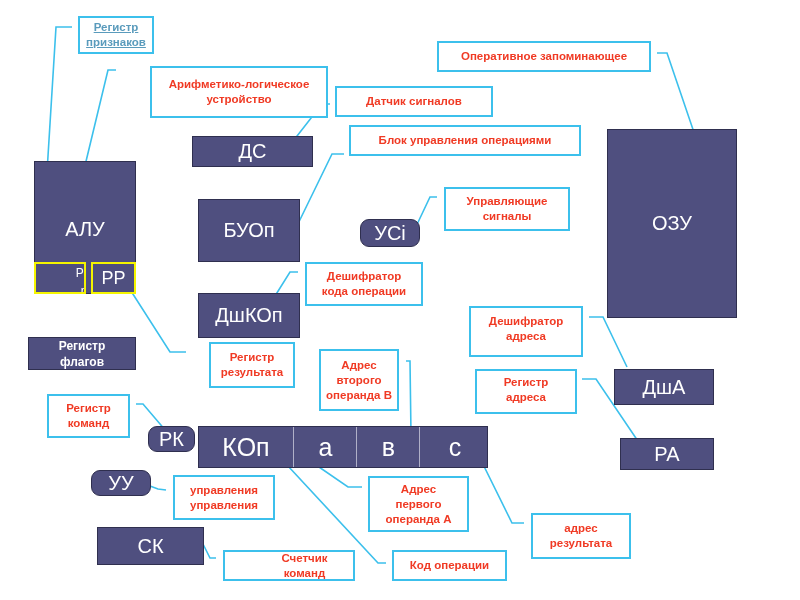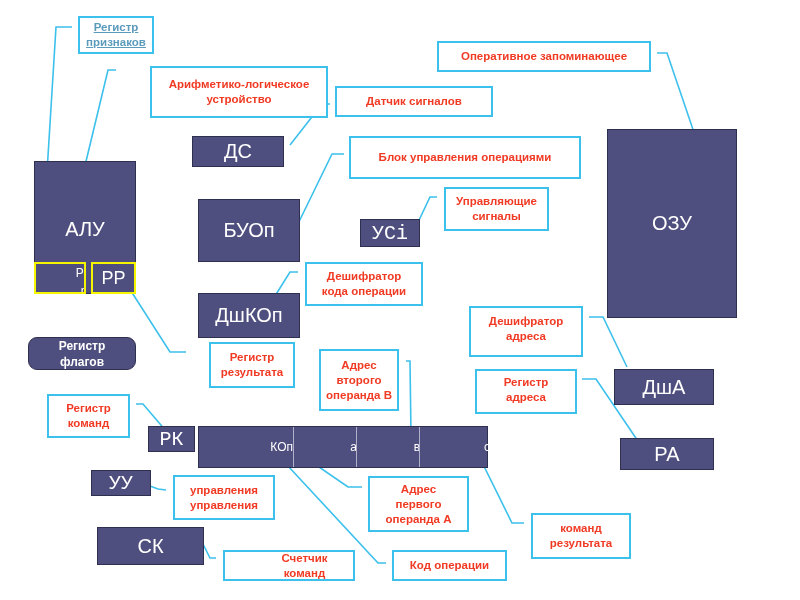--- a/index.html
+++ b/index.html
@@ -1,25 +1,25 @@
 <!DOCTYPE html>
 <html><head>
 <meta charset="utf-8">
 <style>
   html, body { margin:0; padding:0; }
   body { width:800px; height:600px; position:relative; background:#ffffff; overflow:hidden;
          font-family:"Liberation Sans", sans-serif; }
   .blk { position:absolute; background:#4f4f7f; border:1px solid #2f2f4f; color:#ffffff;
          display:flex; align-items:center; justify-content:center; box-sizing:border-box;
          font-family:"Liberation Sans", sans-serif; font-size:20px; }
-  .blk.serif { font-family:Liberation Mono, monospace; }
+  .blk.serif { font-family:Liberation Sans, sans-serif;border-radius:9px; }
   .blk.small { font-size:12px; font-weight:bold; text-align:center; line-height:16px; }
   .yel { border:2px solid #f5f500; }
-  .cell { position:absolute; top:0; bottom:0; display:flex; align-items:center; justify-content:flex-end;
-          border-left:1px solid #b0b0c8; color:#fff; font-size:12px; }
+  .cell { position:absolute; top:0; bottom:0; display:flex; align-items:center; justify-content:center;
+          border-left:1px solid #b0b0c8; color:#fff; font-size:25px; }
   .cell:first-child { border-left:none; }
   .lbl { position:absolute; background:#ffffff; border:2px solid #3cc0ec; box-sizing:border-box;
          color:#f03a24; font-weight:bold; font-size:11.5px; text-align:center; line-height:15px;
          display:flex; align-items:center; justify-content:center; padding:2px 4px; }
   .lbl.link { color:#5a9bbc; text-decoration:underline; }
   svg.conn { position:absolute; left:0; top:0; width:800px; height:600px; pointer-events:none; }
   svg.conn polyline { fill:none; stroke:#3cc0ec; stroke-width:1.6; }
 </style>
 </head>
 <body>
@@ -46,24 +46,24 @@
 
 <div class="blk" style="left:34px;top:161px;width:102px;height:133px;align-items:flex-start;padding-top:56px;">
   <span>АЛУ</span>
 </div>
 <div class="blk yel" style="left:34px;top:262px;width:51px;height:32px;line-height:18px;font-size:12px;overflow:hidden;align-items:flex-start;text-align:center;padding-left:48px;">
   <span style="width:30px;word-wrap:break-word;">РП р</span>
 </div>
 <div class="blk yel" style="left:91px;top:262px;width:45px;height:32px;font-size:18px;">
   <span>РР</span>
 </div>
-<div class="blk small" style="left:28px;top:337px;width:108px;height:33px;border-radius:9px;">
+<div class="blk small" style="left:28px;top:337px;width:108px;height:33px;">
   <span style="width:70px;">Регистр флагов</span>
 </div>
-<div class="blk" style="left:192px;top:136px;width:92px;height:31px;">
+<div class="blk" style="left:192px;top:136px;width:121px;height:31px;">
   <span>ДС</span>
 </div>
 <div class="blk" style="left:198px;top:199px;width:102px;height:63px;">
   <span>БУОп</span>
 </div>
 <div class="blk serif" style="left:360px;top:219px;width:60px;height:28px;">
   <span>УСi</span>
 </div>
 <div class="blk" style="left:198px;top:293px;width:102px;height:45px;">
   <span>ДшКОп</span>
@@ -103,24 +103,24 @@
 
 <div class="lbl link" style="left:78px;top:16px;width:76px;height:38px;">
   <span>Регистр признаков</span>
 </div>
 <div class="lbl" style="left:122px;top:66px;width:178px;height:52px;margin-left:28px;">
   <span style="width:150px;">Арифметико-логическое устройство</span>
 </div>
 <div class="lbl" style="left:335px;top:86px;width:158px;height:31px;">
   <span>Датчик сигналов</span>
 </div>
-<div class="lbl" style="left:349px;top:136px;width:232px;height:43px;">
+<div class="lbl" style="left:349px;top:125px;width:232px;height:31px;">
   <span>Блок управления операциями</span>
 </div>
-<div class="lbl" style="left:444px;top:187px;width:105px;height:44px;">
+<div class="lbl" style="left:444px;top:187px;width:126px;height:44px;">
   <span style="width:90px;">Управляющие сигналы</span>
 </div>
 <div class="lbl" style="left:437px;top:41px;width:214px;height:31px;">
   <span>Оперативное запоминающее</span>
 </div>
 <div class="lbl" style="left:305px;top:262px;width:118px;height:44px;">
   <span style="width:100px;">Дешифратор кода операции</span>
 </div>
 <div class="lbl" style="left:209px;top:342px;width:86px;height:46px;">
   <span style="width:70px;">Регистр результата</span>
@@ -137,20 +137,20 @@
 <div class="lbl" style="left:47px;top:394px;width:83px;height:44px;">
   <span style="width:60px;">Регистр команд</span>
 </div>
 <div class="lbl" style="left:173px;top:475px;width:102px;height:45px;">
   <span style="width:90px;">управления управления</span>
 </div>
 <div class="lbl" style="left:368px;top:476px;width:101px;height:56px;">
   <span style="width:80px;">Адрес первого операнда А</span>
 </div>
 <div class="lbl" style="left:531px;top:513px;width:100px;height:46px;">
-  <span style="width:80px;">команд результата</span>
+  <span style="width:80px;">адрес результата</span>
 </div>
 <div class="lbl" style="left:223px;top:550px;width:132px;height:31px;padding-left:35px;">
   <span>Счетчик команд</span>
 </div>
 <div class="lbl" style="left:392px;top:550px;width:115px;height:31px;">
   <span>Код операции</span>
 </div>
 
 </body></html>

